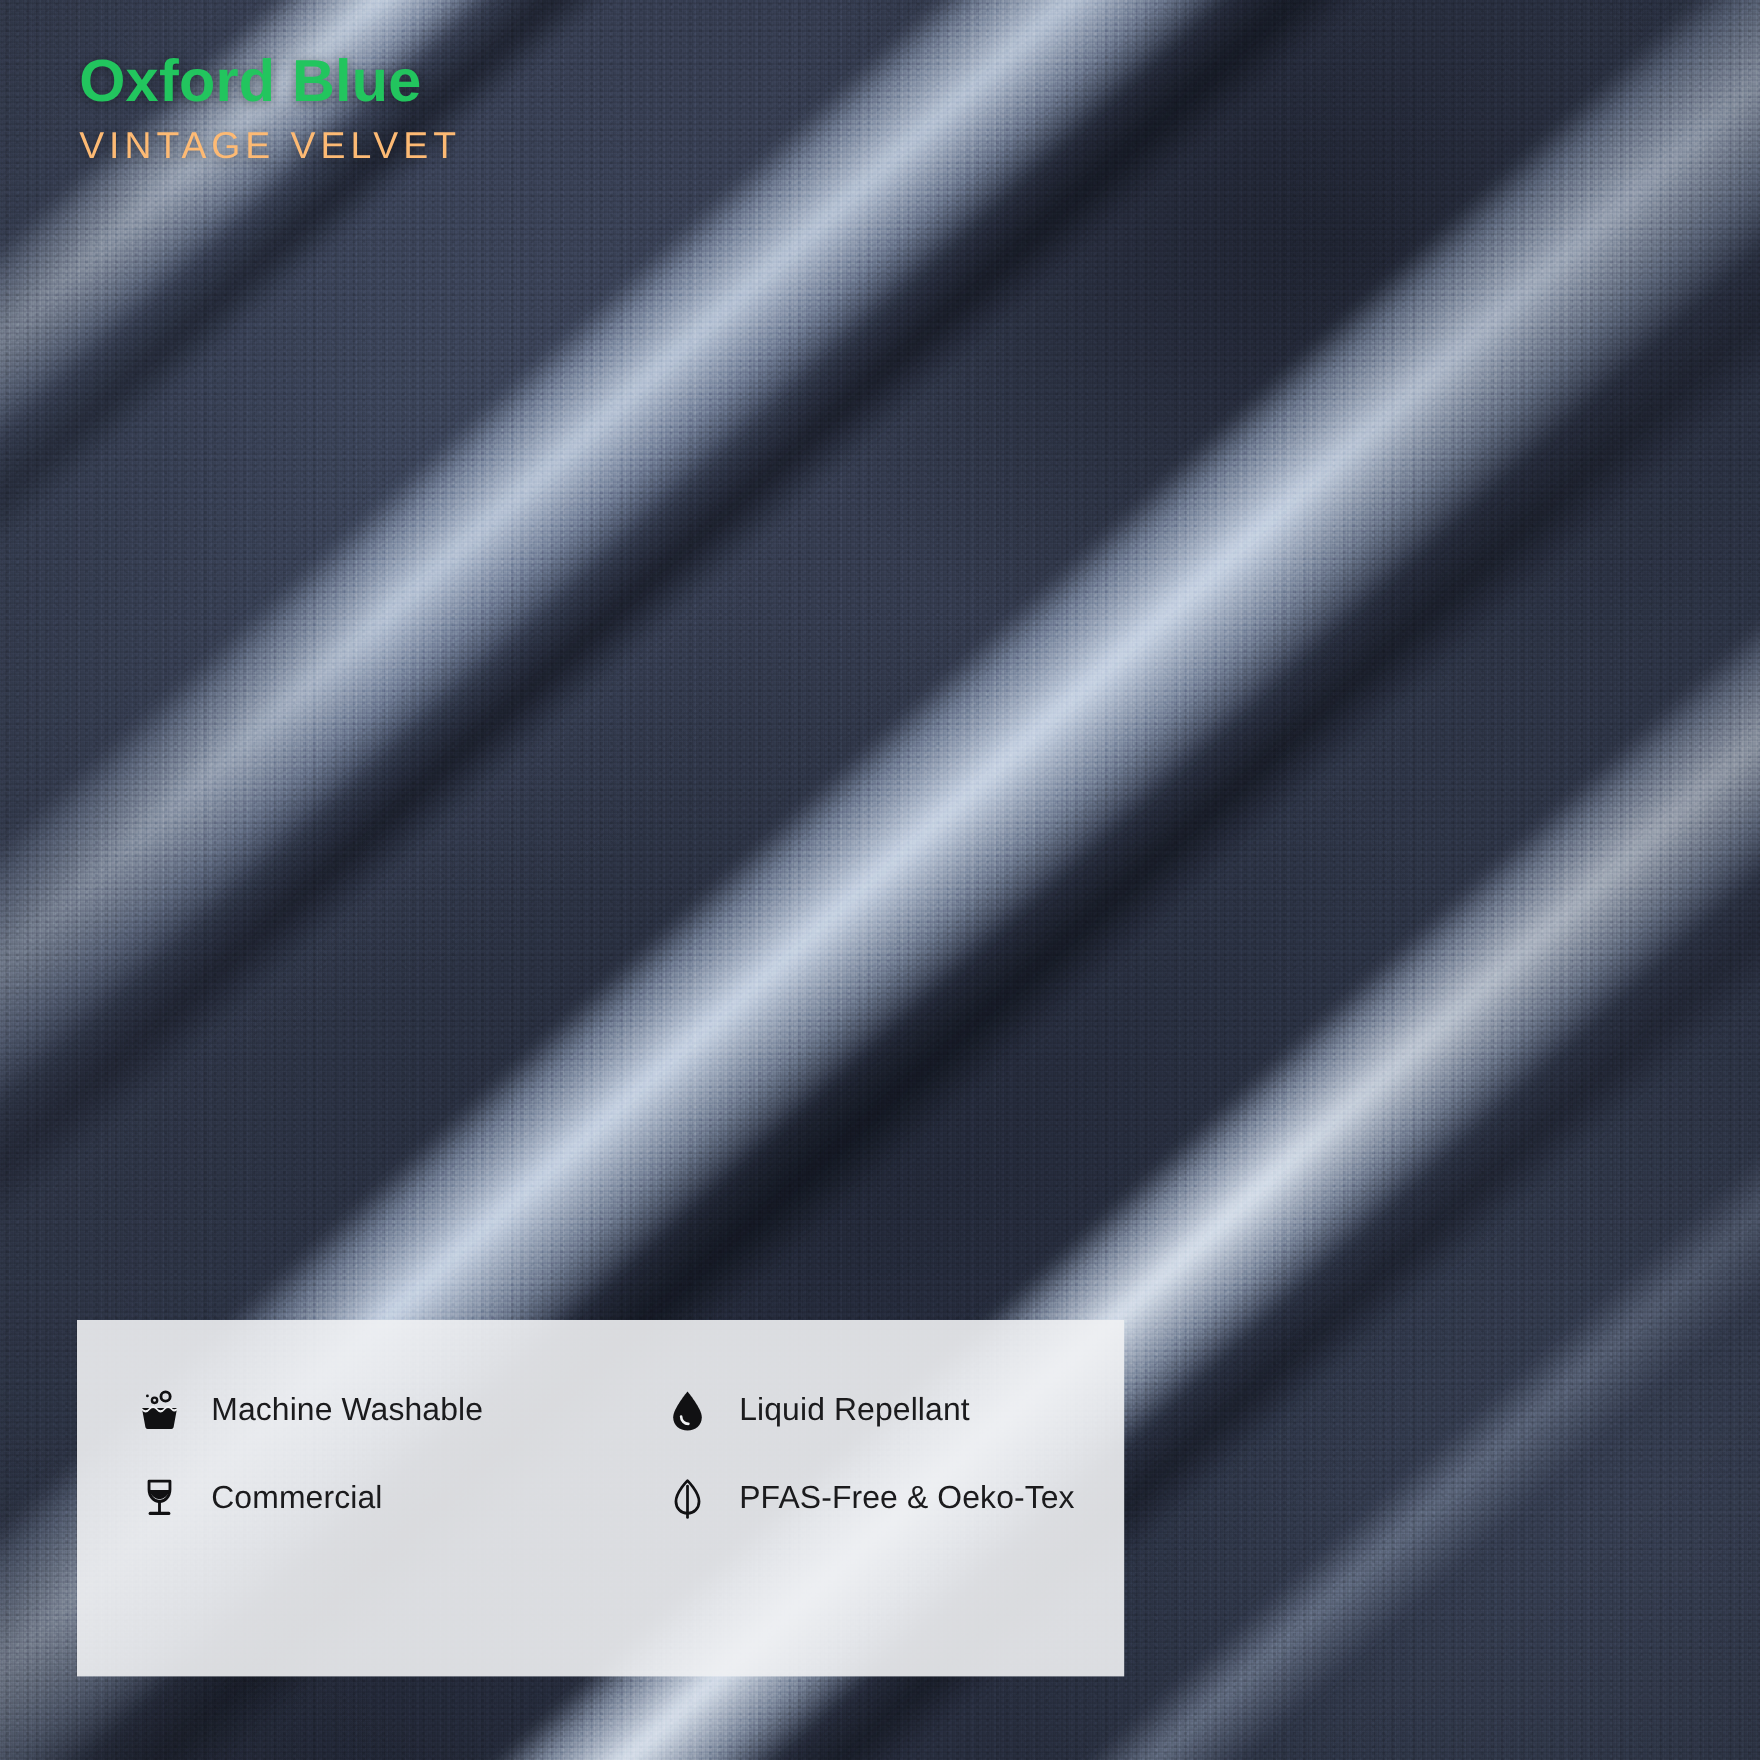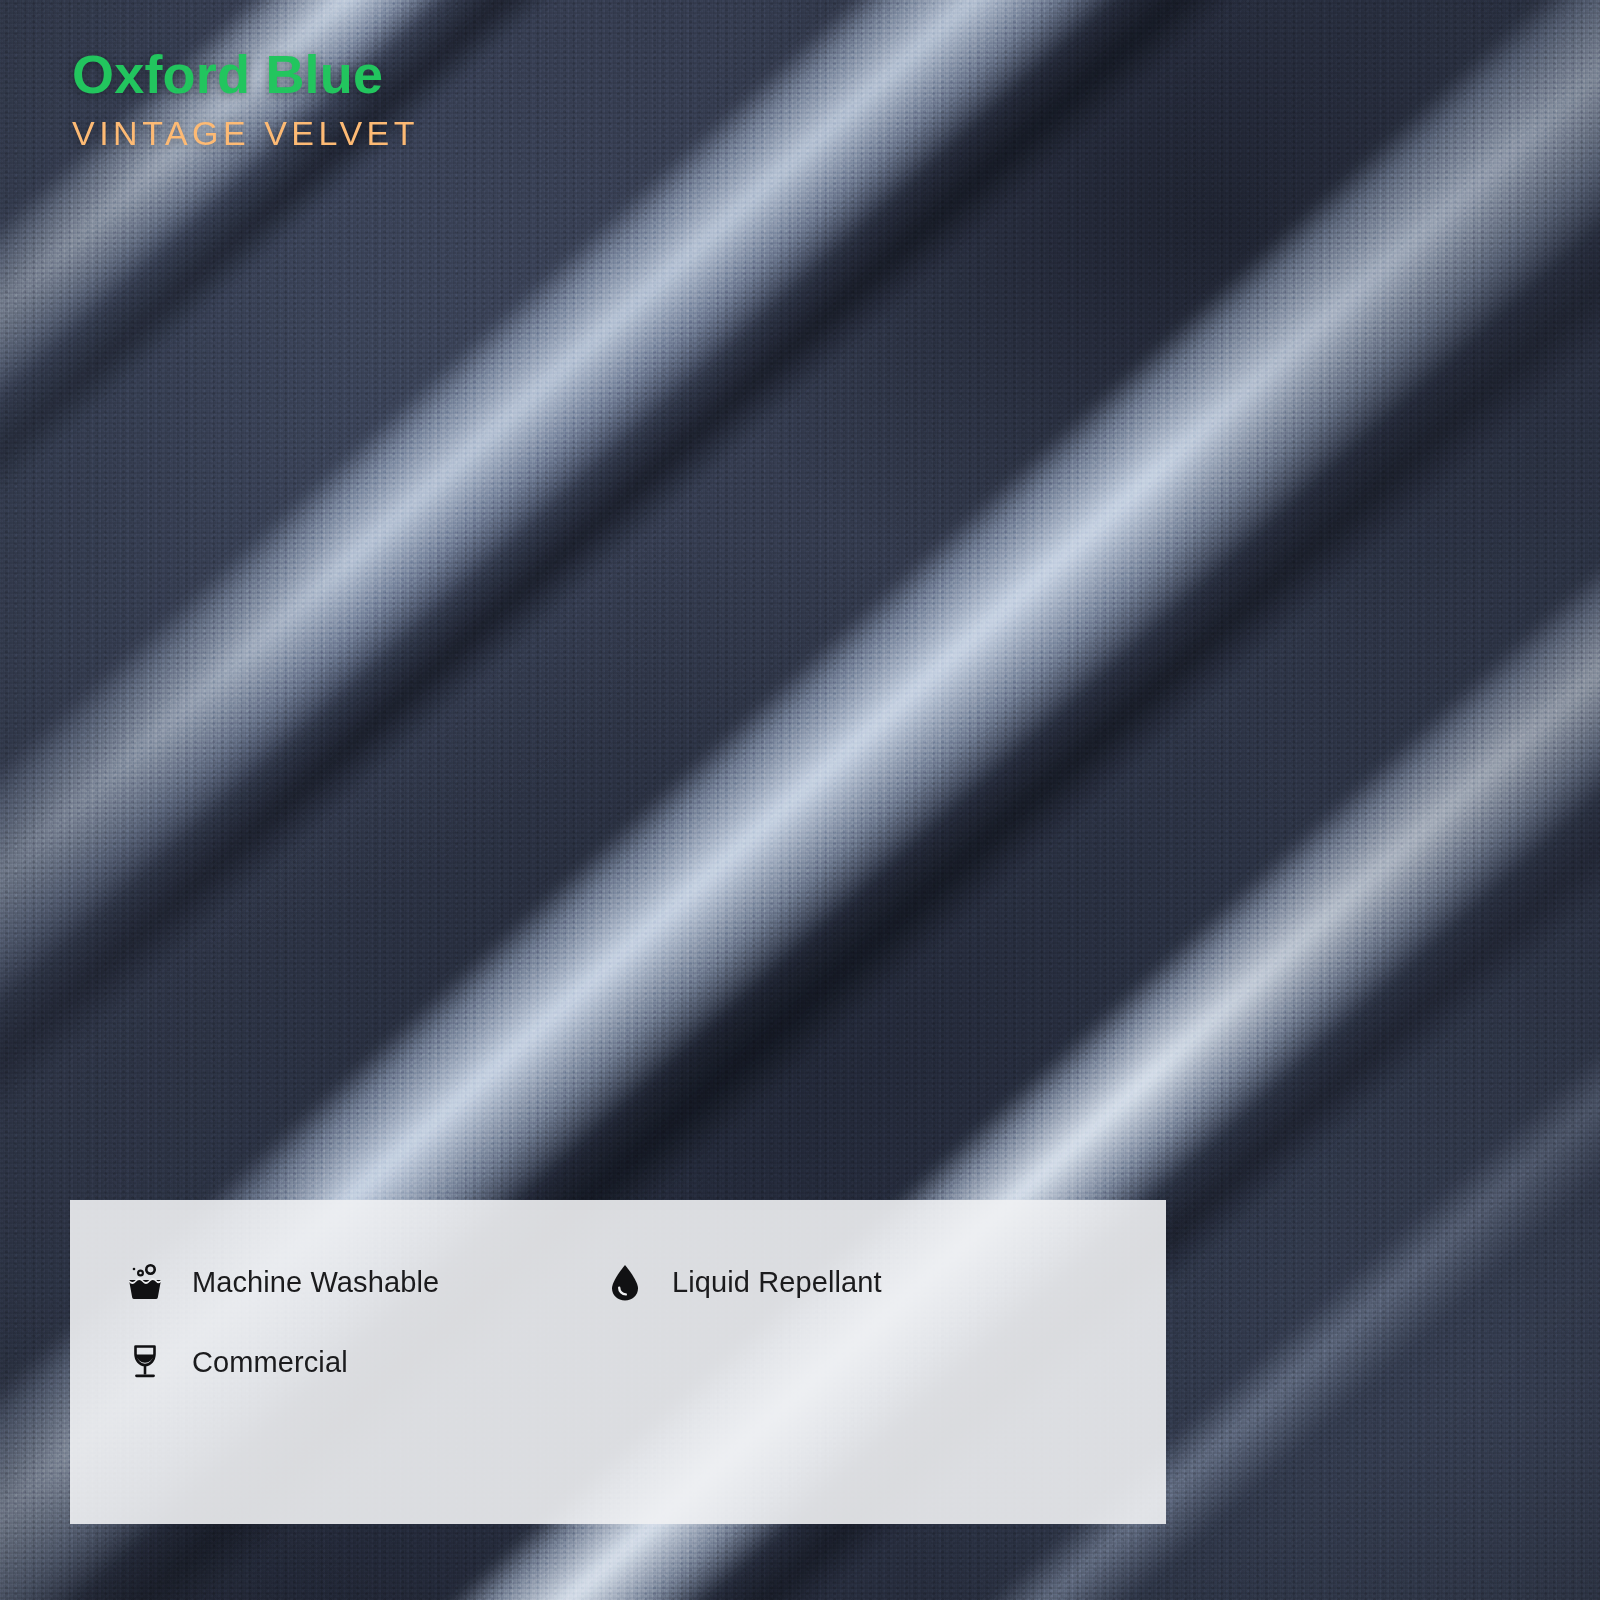--- a/index.html
+++ b/index.html
@@ -161,21 +161,21 @@
     margin-top:12px;
     font-size:34px; font-weight:400; color:#fdba74;
     letter-spacing:4.5px; line-height:1.1;
     text-shadow:0 2px 10px rgba(0,0,0,.35);
   }
 
   
   .panel{
     position:absolute;
     left:70px; top:1200px;
-    width:1096px; height:324px;
+    width:952px; height:324px;
     background:rgba(240,241,243,.90);
     z-index:20;
     padding:42px 0 0 0;
   }
   .panel-grid{
     display:grid;
     grid-template-columns:508px 1fr;
     grid-auto-rows:80px;
     align-items:center;
   }
@@ -258,20 +258,29 @@
           <svg width="42" height="42" viewBox="0 0 42 42" aria-hidden="true">
             <path d="M11.5 5.5 h19 v7.5 a9.5 11 0 0 1 -19 0 Z" fill="none" stroke="#111113" stroke-width="2.6" stroke-linejoin="round"></path>
             <path d="M11.8 13.6 h18.4 a9.5 11 0 0 1 -18.4 0 Z" fill="#111113"></path>
             <line x1="21" y1="24" x2="21" y2="33.5" stroke="#111113" stroke-width="2.6"></line>
             <line x1="12.5" y1="34.8" x2="29.5" y2="34.8" stroke="#111113" stroke-width="2.8" stroke-linecap="round"></line>
           </svg>
         </span>
         <span class="f-label">Commercial</span>
       </div>
 
+      <div class="feature col2">
+        <span class="f-icon">
+          <svg width="42" height="42" viewBox="0 0 42 42" aria-hidden="true">
+            <path d="M21 5 C21 5 31.5 15.5 31.5 24 C31.5 30.2 26.8 34.8 21 34.8 C15.2 34.8 10.5 30.2 10.5 24 C10.5 15.5 21 5 21 5 Z" fill="none" stroke="#111113" stroke-width="2.5" stroke-linejoin="round"></path>
+            <line x1="21" y1="10" x2="21" y2="38.5" stroke="#111113" stroke-width="2.5" stroke-linecap="round"></line>
+          </svg>
+        </span>
+        <span class="f-label">PFAS-Free &amp; Oeko-Tex</span>
+      </div>
 
 
       <div class="empty-cell"></div>
 
     </div>
   </div>
 
 </div>
 
 </body></html>

